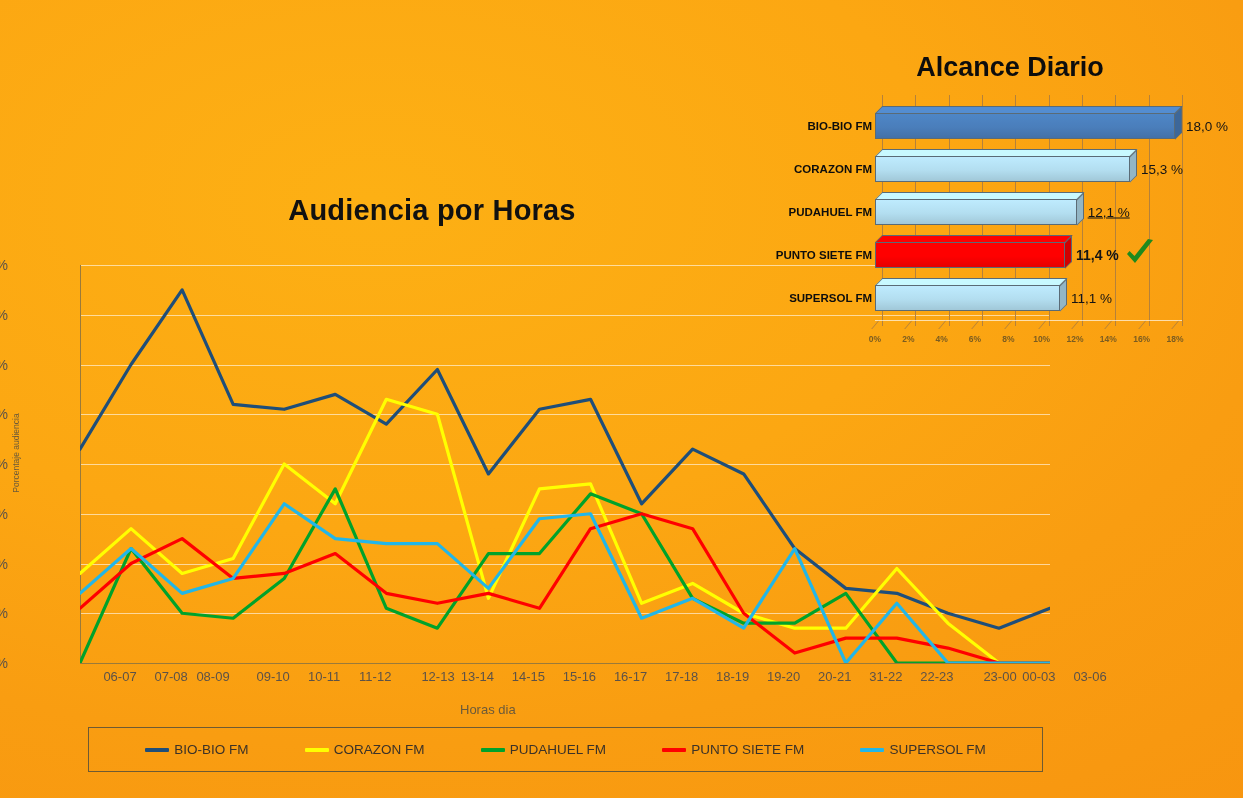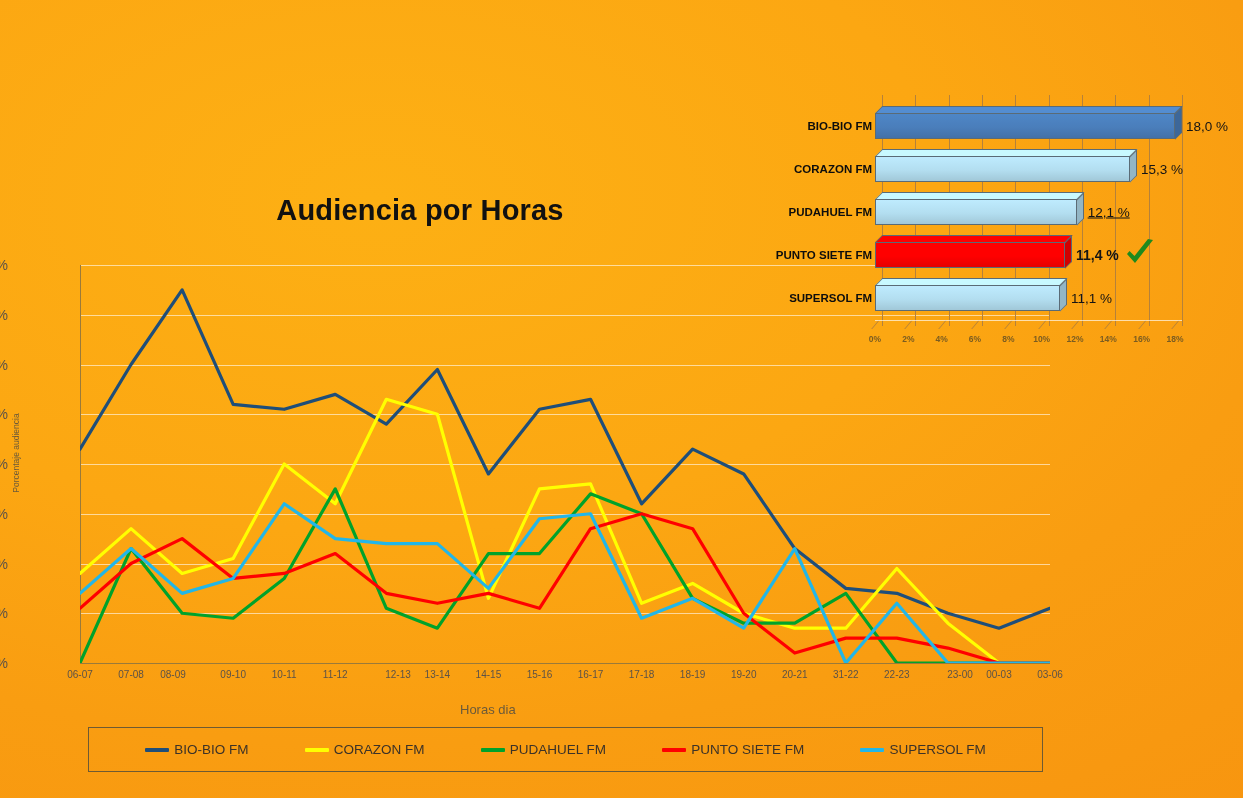--- a/index.html
+++ b/index.html
@@ -28,20 +28,21 @@
   #line-title {
     position: absolute;
     left: 0;
     top: 14px;
     width: 840px;
     text-align: center;
     font-size: 29px;
     font-weight: bold;
     color: #111111;
     letter-spacing: .2px;
+    padding-left: 12px;
   }
   #y-axis-title {
     position: absolute;
     left: -44px;
     top: 268px;
     width: 120px;
     text-align: center;
     font-size: 8.5px;
     color: #6b5a3a;
     transform: rotate(-90deg);
@@ -95,24 +96,25 @@
   #ytick-wrap { position:absolute; left:0; top:85px; width:1060px; height:399px; }
   #xtick-wrap {
     position: absolute;
     left: 80px;
     top: 489px;
     width: 970px;
     height: 22px;
   }
   .xtick {
     position: absolute;
-    font-size: 10px;
+    font-size: 13px;
     color: #5c5248;
     white-space: nowrap;
     transform: translateX(-50%);
+    margin-left: 40px;
   }
 
   
   #legend {
     position: absolute;
     left: 88px;
     top: 727px;
     width: 955px;
     height: 45px;
     border: 1px solid #6e5a33;
@@ -313,20 +315,21 @@
       <span class="legend-swatch" style="background: rgb(255, 0, 0);"></span>
       <span>PUNTO SIETE FM</span>
     </div>
     <div class="legend-item">
       <span class="legend-swatch" style="background: rgb(34, 182, 232);"></span>
       <span>SUPERSOL FM</span>
     </div>
   </div>
 
 <div id="bar-chart">
+  <div id="bar-title">Alcance Diario</div>
   <div id="bar-area">
       <div class="bar-gridline" style="left: 142px; top: 0px; height: 231px;"></div>
       <div class="bar-gridline" style="left: 135px; top: 225px; height: 9px; transform: skewX(-40deg);"></div>
       <div class="bar-xtick" style="left: 135px; top: 239px;">0%</div>
       <div class="bar-gridline" style="left: 175.333px; top: 0px; height: 231px;"></div>
       <div class="bar-gridline" style="left: 168.333px; top: 225px; height: 9px; transform: skewX(-40deg);"></div>
       <div class="bar-xtick" style="left: 168.333px; top: 239px;">2%</div>
       <div class="bar-gridline" style="left: 208.667px; top: 0px; height: 231px;"></div>
       <div class="bar-gridline" style="left: 201.667px; top: 225px; height: 9px; transform: skewX(-40deg);"></div>
       <div class="bar-xtick" style="left: 201.667px; top: 239px;">4%</div>

